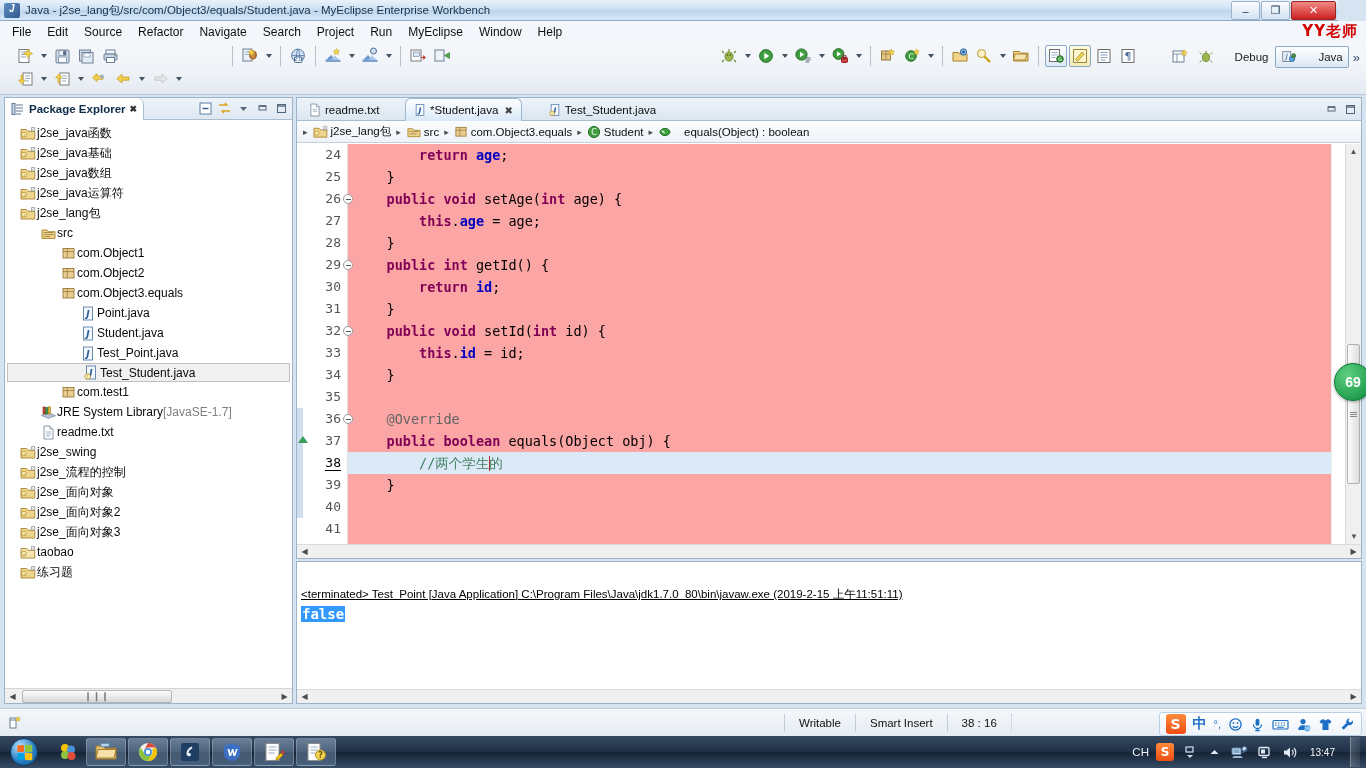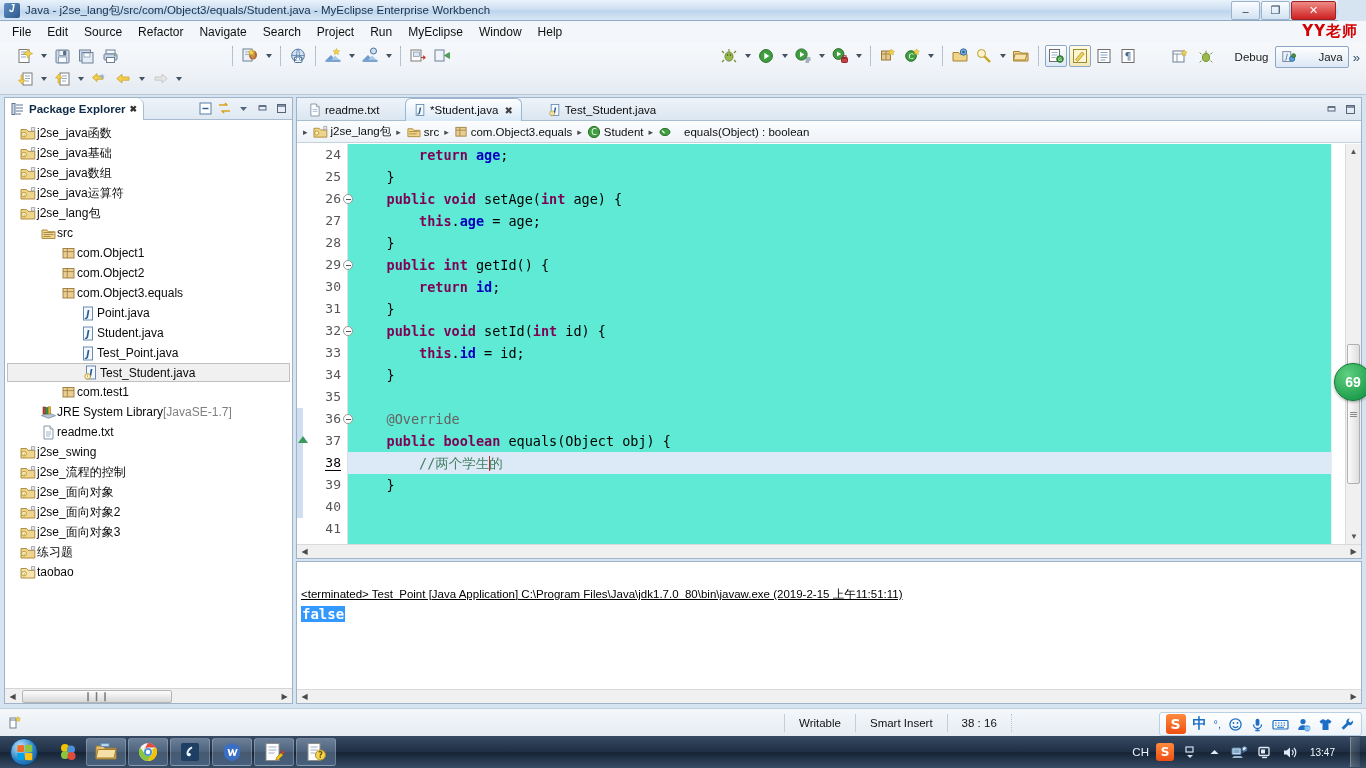--- a/index.html
+++ b/index.html
@@ -148,21 +148,21 @@
   .ed-minmax { position: absolute; right: 3px; top: 3px; display: flex; gap: 3px; }
 
   .breadcrumb {
     height: 22px; display: flex; align-items: center; gap: 3px;
     padding-left: 4px; font-size: 11.5px; color: #0d0d0d;
     background: linear-gradient(to bottom,#fbfcfe,#eef3f8);
     border-bottom: 1px solid #c3d2e0;
   }
   .bc-sep { color: #4a4a4a; font-size: 9px; padding: 0 2px; }
 
-  .code-area { position: absolute; top: 46px; left: 0; right: 0; bottom: 14px; display: flex; background: #5eead4; }
+  .code-area { position: absolute; top: 46px; left: 0; right: 0; bottom: 14px; display: flex; background: #fca5a5; }
   .gutter-annot { width: 14px; background: #fff; position: relative; }
   .gutter-nums {
     width: 36px; background: #fff; text-align: right; padding-right: 6px;
     font-family: "DejaVu Sans Mono", monospace; font-size: 13px; color: #555;
     position: relative;
   }
   .gline { height: 22px; line-height: 22px; position: relative; }
   .fold {
     position: absolute; right: -12px; top: 6px; width: 10px; height: 10px;
     border: 1px solid #9a9a9a; border-radius: 50%; background: #fff;
@@ -880,39 +880,39 @@
                 <circle cx="4" cy="8.6" r="2.4" fill="#fdf3c6" stroke="#b08f1e" stroke-width=".8"></circle>
                 <text x="4" y="10.5" font-size="4.2" text-anchor="middle" fill="#8a6d12" font-family="DejaVu Sans">!</text>
               </svg>
             </span>
             <span class="tlabel">j2se_面向对象3</span>
           </div>
           <div class="trow">
             <span style="display: inline-block; flex: 0 0 auto; width: 14px;"></span>
             <span style="width: 18px; height: 16px; display: inline-flex; align-items: center; justify-content: center; flex: 0 0 18px;">
               <svg width="16" height="15" viewBox="0 0 16 15">
+                <path d="M1 3.5h5.5L8 5.3h6.8V13H1z" fill="#f6e3ae" stroke="#a8842e" stroke-width=".9"></path>
+                <path d="M11.5 1.5v4.2l1.6-1.1 1.6 1.1V1.5z" fill="#e8e8e8" stroke="#8f8f8f" stroke-width=".7"></path>
+                <circle cx="4" cy="8.6" r="2.4" fill="#fdf3c6" stroke="#b08f1e" stroke-width=".8"></circle>
+                <text x="4" y="10.5" font-size="4.2" text-anchor="middle" fill="#8a6d12" font-family="DejaVu Sans">!</text>
+              </svg>
+            </span>
+            <span class="tlabel">taobao</span>
+          </div>
+          <div class="trow">
+            <span style="display: inline-block; flex: 0 0 auto; width: 14px;"></span>
+            <span style="width: 18px; height: 16px; display: inline-flex; align-items: center; justify-content: center; flex: 0 0 18px;">
+              <svg width="16" height="15" viewBox="0 0 16 15">
                 <path d="M1 3.5h5.5L8 5.3h6.8V13H1z" fill="#efd48d" stroke="#a8842e" stroke-width=".9"></path>
                 <path d="M11.5 1.5v4.2l1.6-1.1 1.6 1.1V1.5z" fill="#e8e8e8" stroke="#8f8f8f" stroke-width=".7"></path>
                 <circle cx="4" cy="8.6" r="2.4" fill="#fdf3c6" stroke="#b08f1e" stroke-width=".8"></circle>
                 <text x="4" y="10.5" font-size="4.2" text-anchor="middle" fill="#8a6d12" font-family="DejaVu Sans">!</text>
               </svg>
             </span>
             <span class="tlabel">练习题</span>
-          </div>
-          <div class="trow">
-            <span style="display: inline-block; flex: 0 0 auto; width: 14px;"></span>
-            <span style="width: 18px; height: 16px; display: inline-flex; align-items: center; justify-content: center; flex: 0 0 18px;">
-              <svg width="16" height="15" viewBox="0 0 16 15">
-                <path d="M1 3.5h5.5L8 5.3h6.8V13H1z" fill="#f6e3ae" stroke="#a8842e" stroke-width=".9"></path>
-                <path d="M11.5 1.5v4.2l1.6-1.1 1.6 1.1V1.5z" fill="#e8e8e8" stroke="#8f8f8f" stroke-width=".7"></path>
-                <circle cx="4" cy="8.6" r="2.4" fill="#fdf3c6" stroke="#b08f1e" stroke-width=".8"></circle>
-                <text x="4" y="10.5" font-size="4.2" text-anchor="middle" fill="#8a6d12" font-family="DejaVu Sans">!</text>
-              </svg>
-            </span>
-            <span class="tlabel">taobao</span>
           </div>
         </div>
       <div class="pkg-hscroll">
         <div class="hs-arrow">◀</div>
         <div class="hs-thumb">❙❙❙</div>
         <div style="flex:1"></div>
         <div class="hs-arrow">▶</div>
       </div>
     </div>
 

